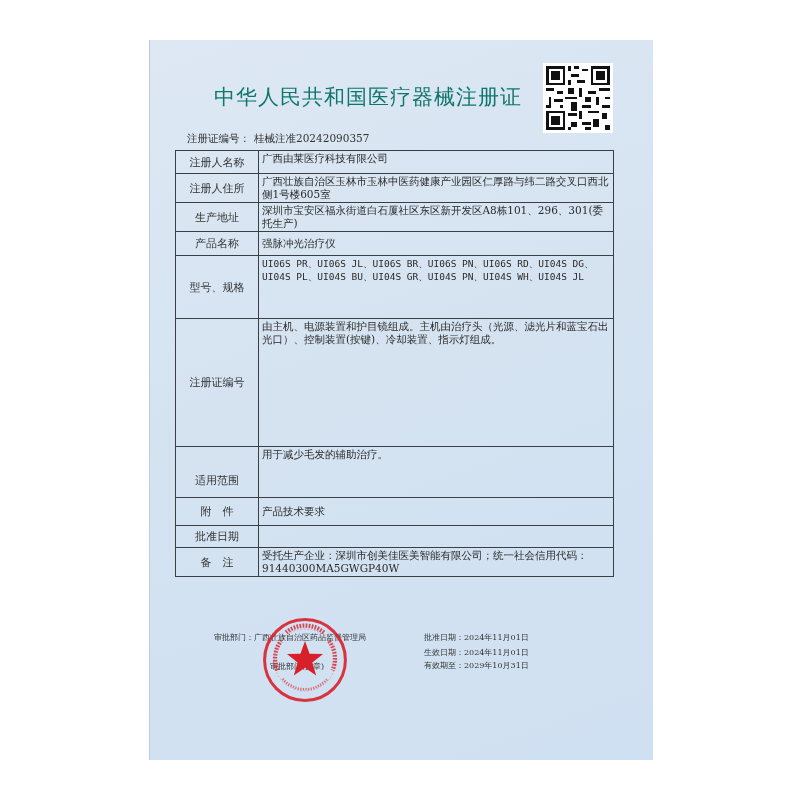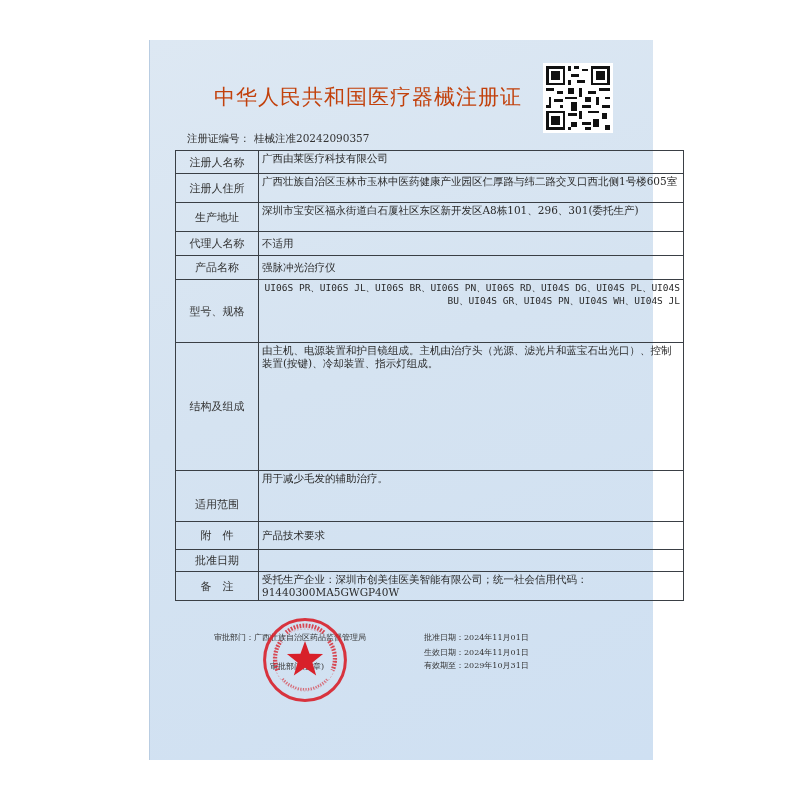--- a/index.html
+++ b/index.html
@@ -7,43 +7,43 @@
     width:800px; height:800px; background:#ffffff; position:relative; overflow:hidden;
     font-family: "DejaVu Serif", "Liberation Serif", serif;
   }
   .page {
     position:absolute; left:149px; top:40px; width:503px; height:720px;
     background: linear-gradient(160deg, #dde8f3 0%, #d5e3f1 45%, #cfe0f2 100%);
     border-left:1px solid #b9cde2;
   }
   .title {
     position:absolute; left:214px; top:83px; font-size:21px; letter-spacing:1px;
-    color:#c2410c; font-family:Liberation Sans, sans-serif;
+    color:#0f766e; font-family:Liberation Sans, sans-serif;
   }
   .qr {
     position:absolute; left:543px; top:63px; width:70px; height:70px; background:#fff;
   }
   .qr svg { width:70px; height:70px; display:block; }
   .regno {
     position:absolute; left:187px; top:132px; font-size:10.5px; color:#333;
     font-family:"DejaVu Serif", serif;
     text-align:right;
   }
   .regno span { margin-right:4px; }
   table.cert {
-    position:absolute; left:175px; top:150px; width:509px;
+    position:absolute; left:175px; top:150px; width:439px;
     border-collapse:collapse; font-size:10.5px; color:#2a2a2a;
   }
   table.cert td {
     border:1.2px solid #3a3f45; padding:1px 3px; vertical-align:top; line-height:13px;
   }
   table.cert td.lab {
     width:76px; text-align:center; vertical-align:middle; font-size:11px; color:#333;
   }
-  td.mono { font-family:"DejaVu Sans Mono", "Liberation Mono", monospace; font-size:9.5px; line-height:12px;text-align:right; }
+  td.mono { font-family:"DejaVu Sans Mono", "Liberation Mono", monospace; font-size:9.5px; line-height:12px; }
   .footer { position:absolute; font-size:8px; color:#333; }
   .seal {
     position:absolute; left:262px; top:617px; width:86px; height:86px;
   }
   .seal svg { width:86px; height:86px; }
 </style>
 </head>
 <body>
 
 <div class="page"></div>
@@ -106,33 +106,29 @@
       </tr>
   <tr style="height:29px">
         <td class="lab">注册人住所</td>
         <td>广西壮族自治区玉林市玉林中医药健康产业园区仁厚路与纬二路交叉口西北侧1号楼605室</td>
       </tr>
   <tr style="height:29px">
         <td class="lab">生产地址</td>
         <td>深圳市宝安区福永街道白石厦社区东区新开发区A8栋101、296、301(委托生产)</td>
       </tr>
   <tr style="height:24px">
-        <td class="lab">代理人名称</td>
-        <td style="vertical-align:middle">不适用</td>
-      </tr>
-  <tr style="height:24px">
         <td class="lab">产品名称</td>
         <td style="vertical-align:middle">强脉冲光治疗仪</td>
       </tr>
   <tr style="height:63px">
         <td class="lab">型号、规格</td>
         <td class="mono">UI06S PR、UI06S JL、UI06S BR、UI06S PN、UI06S RD、UI04S DG、UI04S PL、UI04S BU、UI04S GR、UI04S PN、UI04S WH、UI04S JL</td>
       </tr>
   <tr style="height:128px">
-        <td class="lab">结构及组成</td>
+        <td class="lab">注册证编号</td>
         <td>由主机、电源装置和护目镜组成。主机由治疗头（光源、滤光片和蓝宝石出光口）、控制装置(按键)、冷却装置、指示灯组成。</td>
       </tr>
   <tr style="height:51px">
         <td class="lab" style="padding-top:18px">适用范围</td>
         <td>用于减少毛发的辅助治疗。</td>
       </tr>
   <tr style="height:28px">
         <td class="lab">附　件</td>
         <td style="vertical-align:middle">产品技术要求</td>
       </tr>

